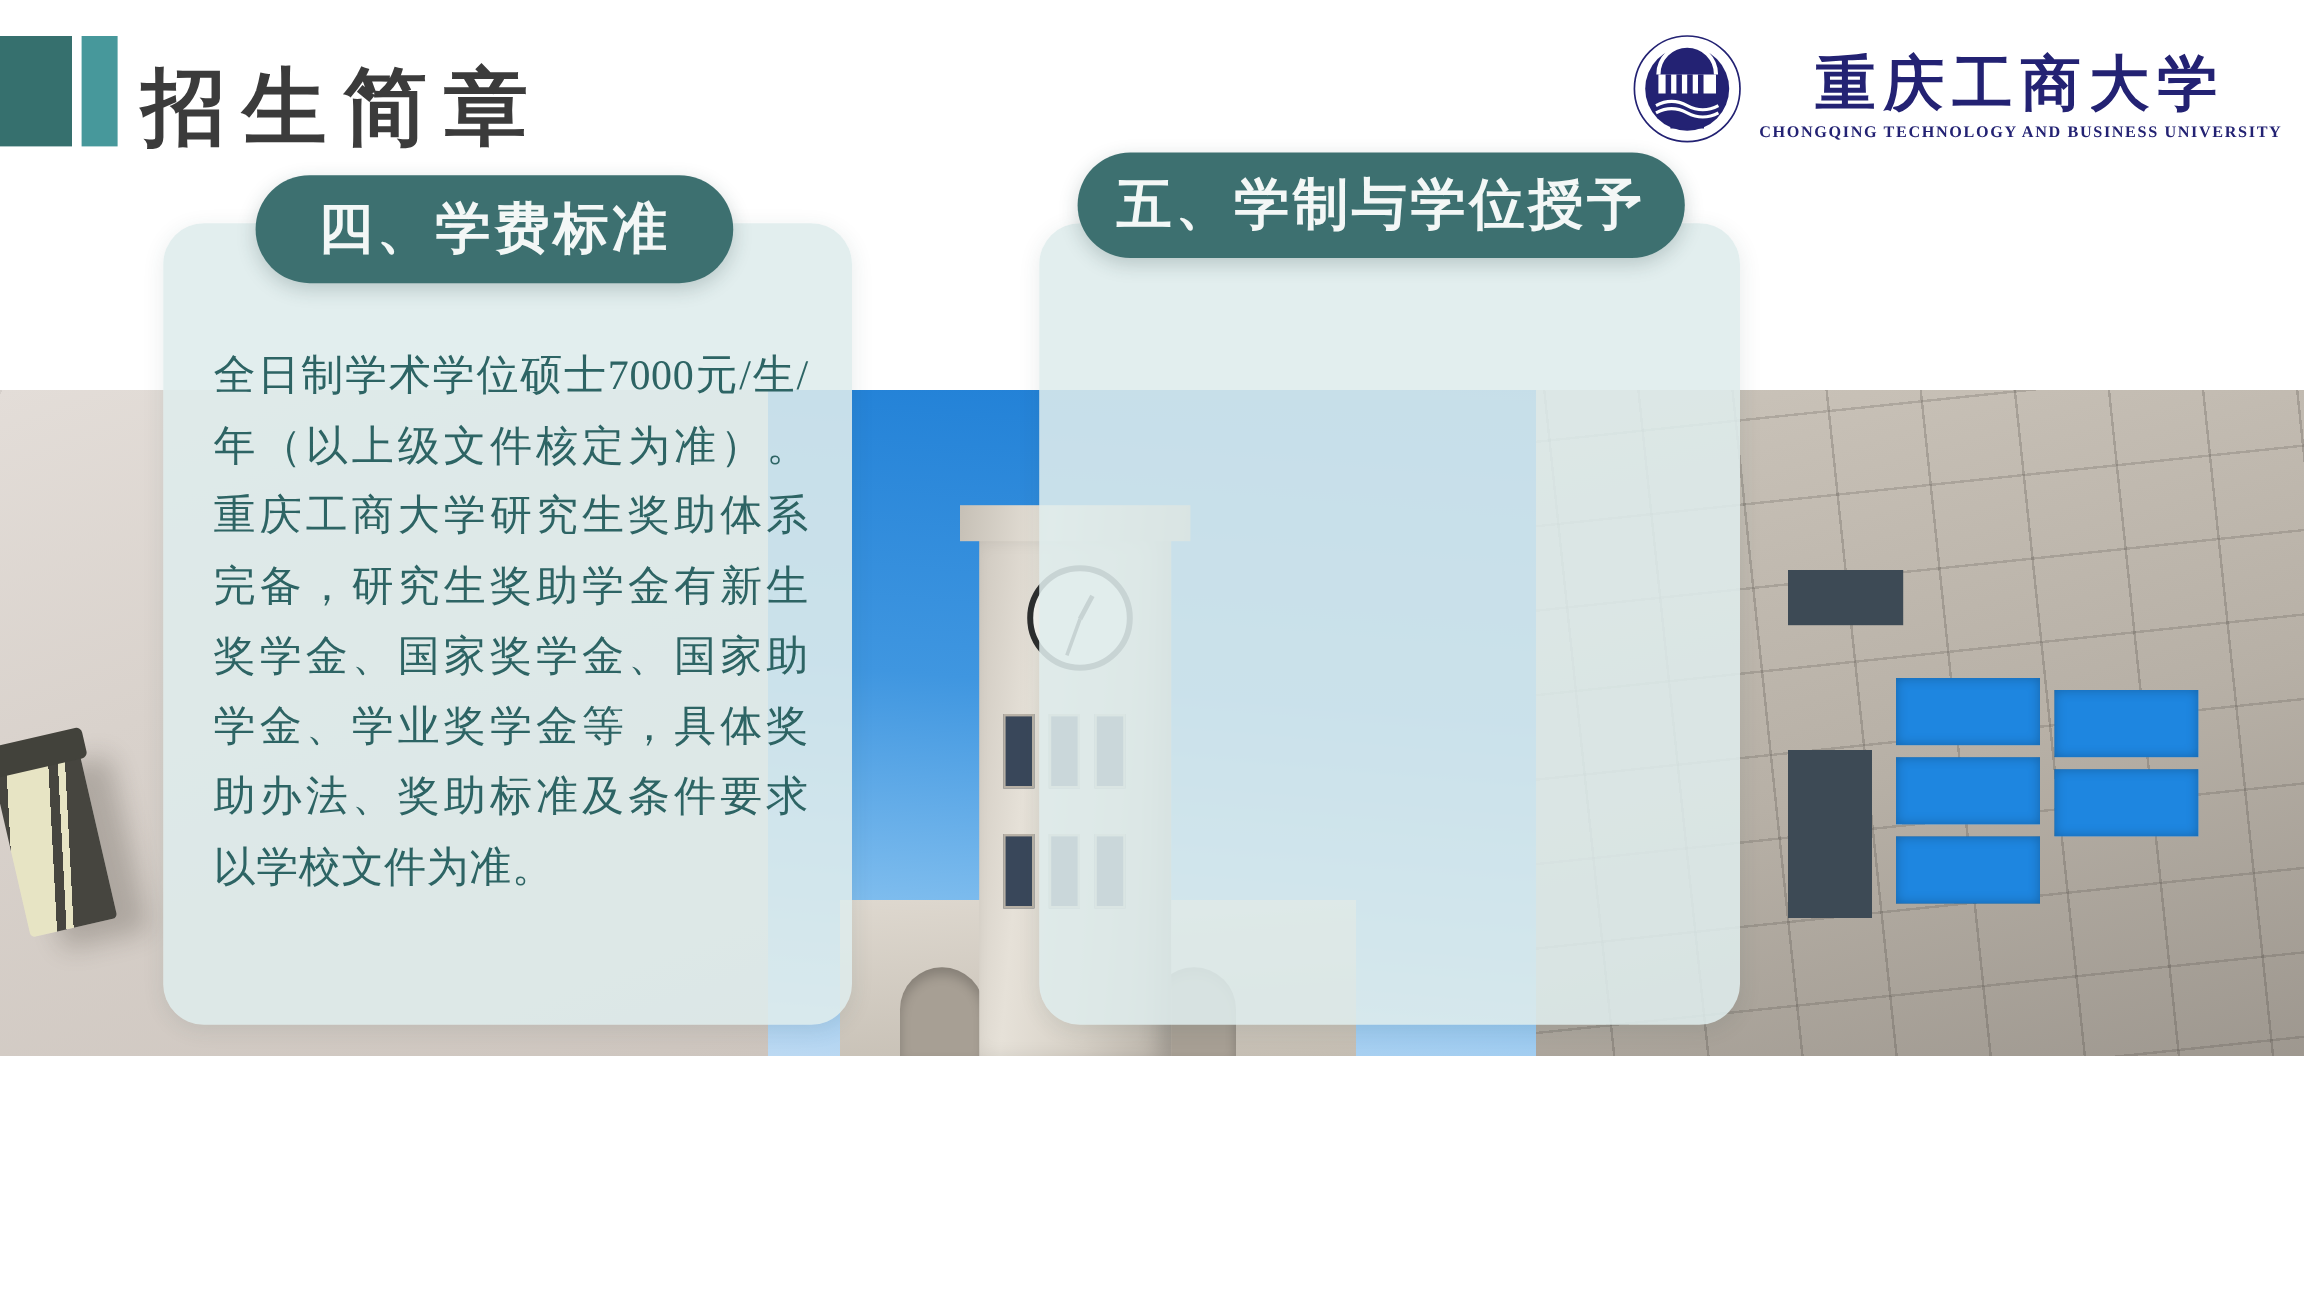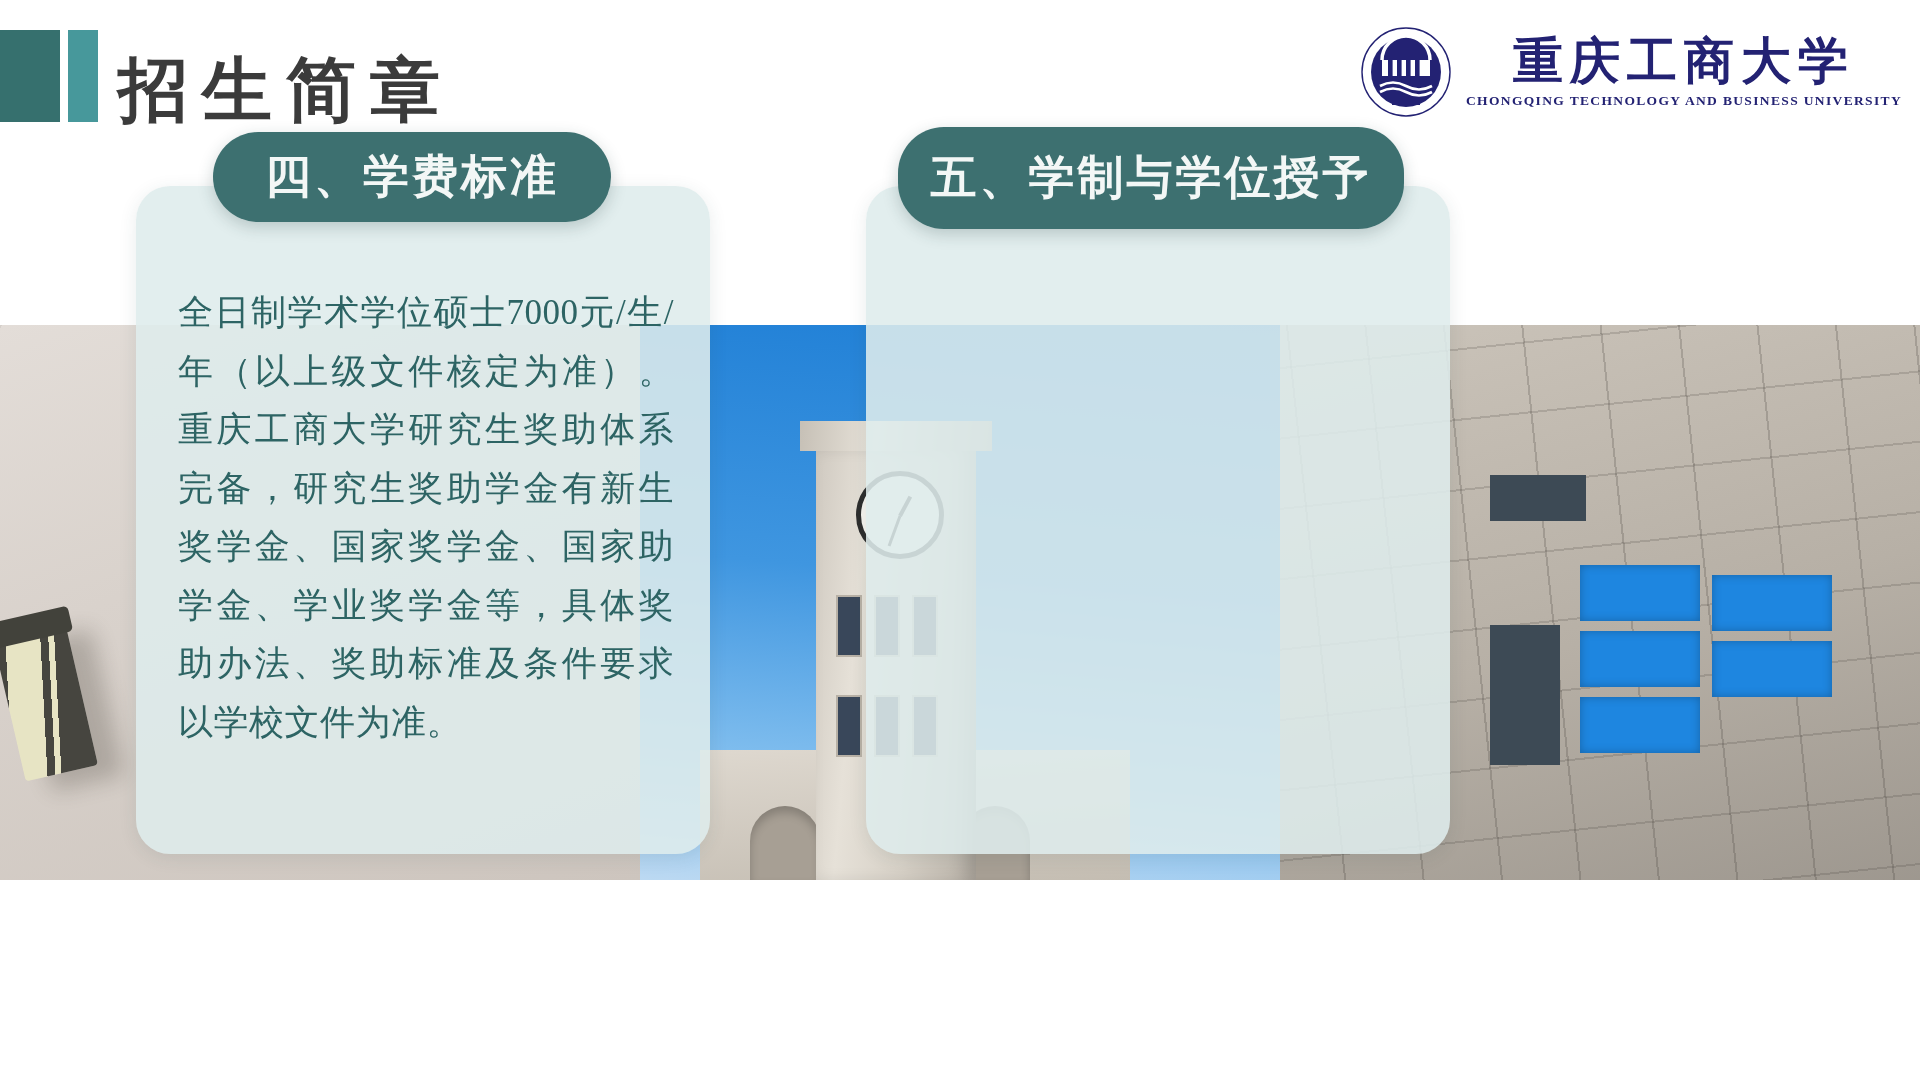--- a/index.html
+++ b/index.html
@@ -78,21 +78,21 @@
 
   
   .header{position:absolute;left:0;top:0;width:1920px;height:325px;background:#ffffff;z-index:5;}
   .bar-dark{position:absolute;left:0;top:30px;width:60px;height:92px;background:#36706e;}
   .bar-light{position:absolute;left:68px;top:30px;width:30px;height:92px;background:#47989b;}
   .page-title{
     position:absolute;left:118px;top:38px;
     font-size:70px;font-weight:700;color:#3b3b3b;letter-spacing:14px;
     font-family:"Liberation Serif","DejaVu Serif",serif;line-height:105px;
   }
-  .logo{position:absolute;right:18px;top:24px;height:96px;display:flex;align-items:center;gap:14px;}
+  .logo{position:absolute;right:18px;top:24px;height:96px;display:flex;align-items:flex-end;gap:14px;}
   .logo-mark{position:relative;width:92px;height:92px;flex:0 0 92px;}
   .logo-text{display:flex;flex-direction:column;align-items:center;justify-content:center;}
   .logo-cn{
     font-size:50px;font-weight:700;color:#232273;letter-spacing:7px;line-height:56px;
     font-family:"Liberation Serif","DejaVu Serif",serif;white-space:nowrap;
   }
   .logo-en{
     font-size:13.5px;font-weight:700;color:#232273;letter-spacing:1.35px;line-height:20px;
     font-family:"Liberation Serif","DejaVu Serif",serif;white-space:nowrap;margin-top:2px;
   }
@@ -105,22 +105,22 @@
     z-index:6;
   }
   #card-left{left:136px;top:186px;width:574px;height:668px;}
   #card-right{left:866px;top:186px;width:584px;height:668px;}
 
   .pill{
     position:absolute;border-radius:46px;background:#3d7070;z-index:7;
     display:flex;align-items:center;justify-content:center;
     box-shadow:0 5px 16px rgba(30,60,60,.22);
   }
-  #pill-left{left:213px;top:132px;width:398px;height:90px;justify-content:center;}
-  #pill-right{left:898px;top:127px;width:506px;height:102px;}
+  #pill-left{left:213px;top:146px;width:398px;height:90px;justify-content:center;}
+  #pill-right{left:898px;top:127px;width:506px;height:88px;}
   .pill-text{
     color:#f3f7f6;font-weight:700;letter-spacing:3px;
     font-family:"Liberation Sans","DejaVu Sans",sans-serif;white-space:nowrap;
   }
   #pill-left  .pill-text{font-size:46px;}
   #pill-right .pill-text{font-size:46px;}
 
   .card-body{
     position:absolute;z-index:8;
     color:#2d6464;font-weight:400;

